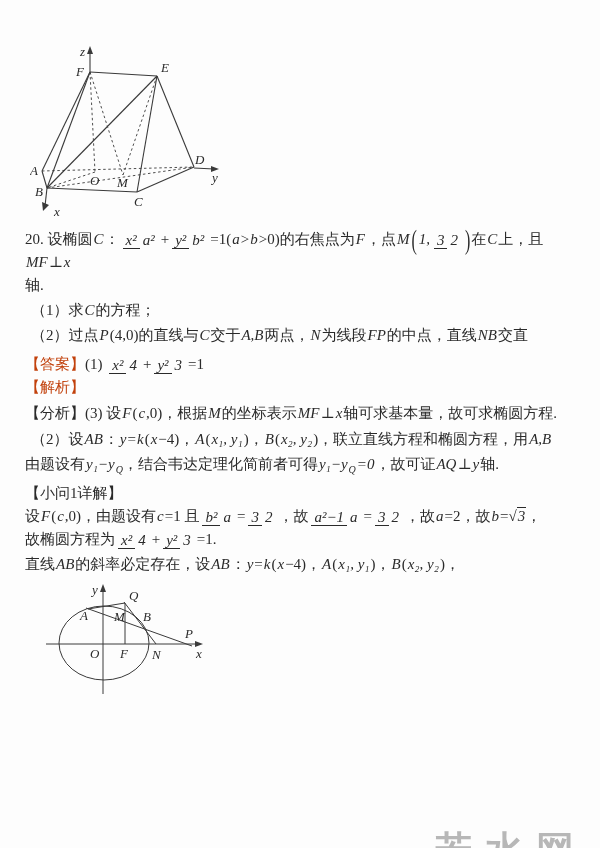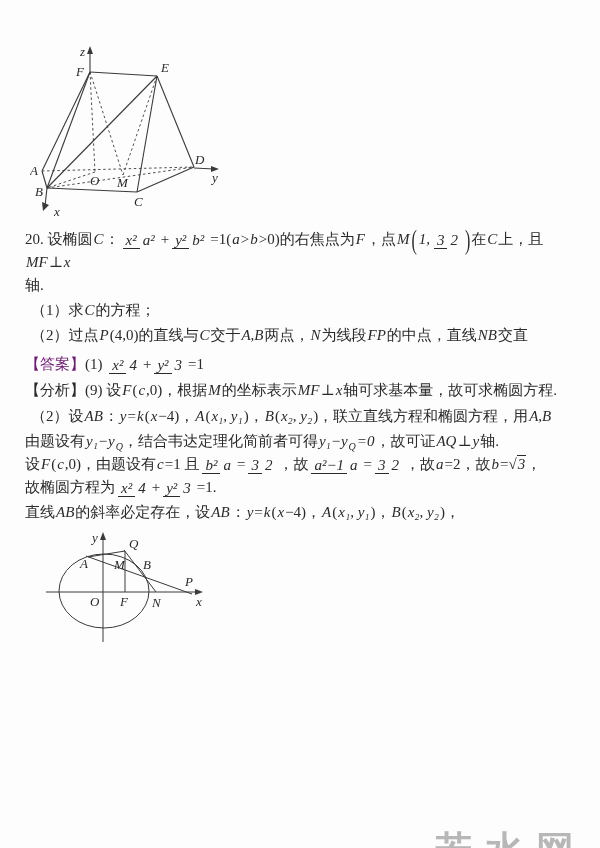--- a/index.html
+++ b/index.html
@@ -6,21 +6,21 @@
   body{
     width:600px;height:848px;background:#fdfdfd;
     font-family:"Liberation Serif","DejaVu Serif",serif;
     color:#2a2a2a;font-size:15px;overflow:hidden;
   }
   #page{position:relative;width:600px;height:848px;background:#fdfdfd;}
   .ln{margin:0 14px 0 25px;line-height:23px;min-height:23px;}
   .ind{padding-left:6px;}
   .t{}
   .v{font-style:italic;padding:0 1px;}
-  .blue{color:#701a75;}
+  .blue{color:#c2410c;}
   sub{font-size:10px;font-style:italic;line-height:0;}
   .frac{display:inline-flex;flex-direction:row;text-align:center;
         vertical-align:middle;line-height:1.12;margin:1px 3px;font-style:italic;}
   .frac .n{border-bottom:1.2px solid #2a2a2a;padding:0 3px;}
   .frac .d{padding:0 3px;}
   .rt{white-space:nowrap;font-style:italic;}
   .rt .rtb{border-top:1.2px solid #2a2a2a;padding:0 1px;}
   .bp{display:inline-block;transform:scaleY(1.75);transform-origin:center;
       font-size:16px;font-style:normal;padding:0 1px;vertical-align:-1px;}
   svg{display:block;}
@@ -94,23 +94,25 @@
   <div class="ln"><span class="t">轴.</span></div>
   <div class="ln ind" style="margin-top:2px;"><span class="t">（1）求</span><span class="v">C</span><span class="t">的方程；</span></div>
   <div class="ln ind" style="margin-top:2px;"><span class="t">（2）过点</span><span class="v">P</span><span class="t">(4,0)的直线与</span><span class="v">C</span><span class="t">交于</span><span class="v">A,B</span><span class="t">两点，</span><span class="v">N</span><span class="t">为线段</span><span class="v">FP</span><span class="t">的中点，直线</span><span class="v">NB</span><span class="t">交直</span></div>
   <div class="ln" style="margin-top:6px;"><span class="t blue">【答案】</span><span class="t">(1) </span><span class="frac">
         <span class="n">x²</span>
         <span class="d">4</span>
       </span><span class="t">+</span><span class="frac">
         <span class="n">y²</span>
         <span class="d">3</span>
       </span><span class="t">=1</span></div>
-  <div class="ln" style="margin-top:3px;"><span class="t">【分析】(9) 设</span><span class="v">F</span><span class="t">(</span><span class="v">c</span><span class="t">,0)，根据</span><span class="v">M</span><span class="t">的坐标表示</span><span class="v">MF</span><span class="t">⊥</span><span class="v">x</span><span class="t">轴可求基本量，故可求椭圆方程.</span></div>
+  <div class="ln"><span class="t blue">【解析】</span></div>
+  <div class="ln" style="margin-top:3px;"><span class="t">【分析】(3) 设</span><span class="v">F</span><span class="t">(</span><span class="v">c</span><span class="t">,0)，根据</span><span class="v">M</span><span class="t">的坐标表示</span><span class="v">MF</span><span class="t">⊥</span><span class="v">x</span><span class="t">轴可求基本量，故可求椭圆方程.</span></div>
   <div class="ln ind" style="margin-top:3px;"><span class="t">（2）设</span><span class="v">AB</span><span class="t">：</span><span class="v">y</span><span class="t">=</span><span class="v">k</span><span class="t">(</span><span class="v">x</span><span class="t">−4)，</span><span class="v">A</span><span class="t">(</span><span class="v">x₁, y₁</span><span class="t">)，</span><span class="v">B</span><span class="t">(</span><span class="v">x₂, y₂</span><span class="t">)，联立直线方程和椭圆方程，用</span><span class="v">A,B</span></div>
   <div class="ln" style="margin-top:2px;"><span class="t">由题设有</span><span class="v">y₁−y</span><sub>Q</sub><span class="t">，结合韦达定理化简前者可得</span><span class="v">y₁−y</span><sub>Q</sub><span class="v">=0</span><span class="t">，故可证</span><span class="v">AQ</span><span class="t">⊥</span><span class="v">y</span><span class="t">轴.</span></div>
+  <div class="ln" style="margin-top:6px;"><span class="t">【小问1详解】</span></div>
   <div class="ln"><span class="t">设</span><span class="v">F</span><span class="t">(</span><span class="v">c</span><span class="t">,0)，由题设有</span><span class="v">c</span><span class="t">=1 且</span><span class="frac">
         <span class="n">b²</span>
         <span class="d">a</span>
       </span><span class="t">=</span><span class="frac">
         <span class="n">3</span>
         <span class="d">2</span>
       </span><span class="t">，故</span><span class="frac">
         <span class="n">a²−1</span>
         <span class="d">a</span>
       </span><span class="t">=</span><span class="frac">

